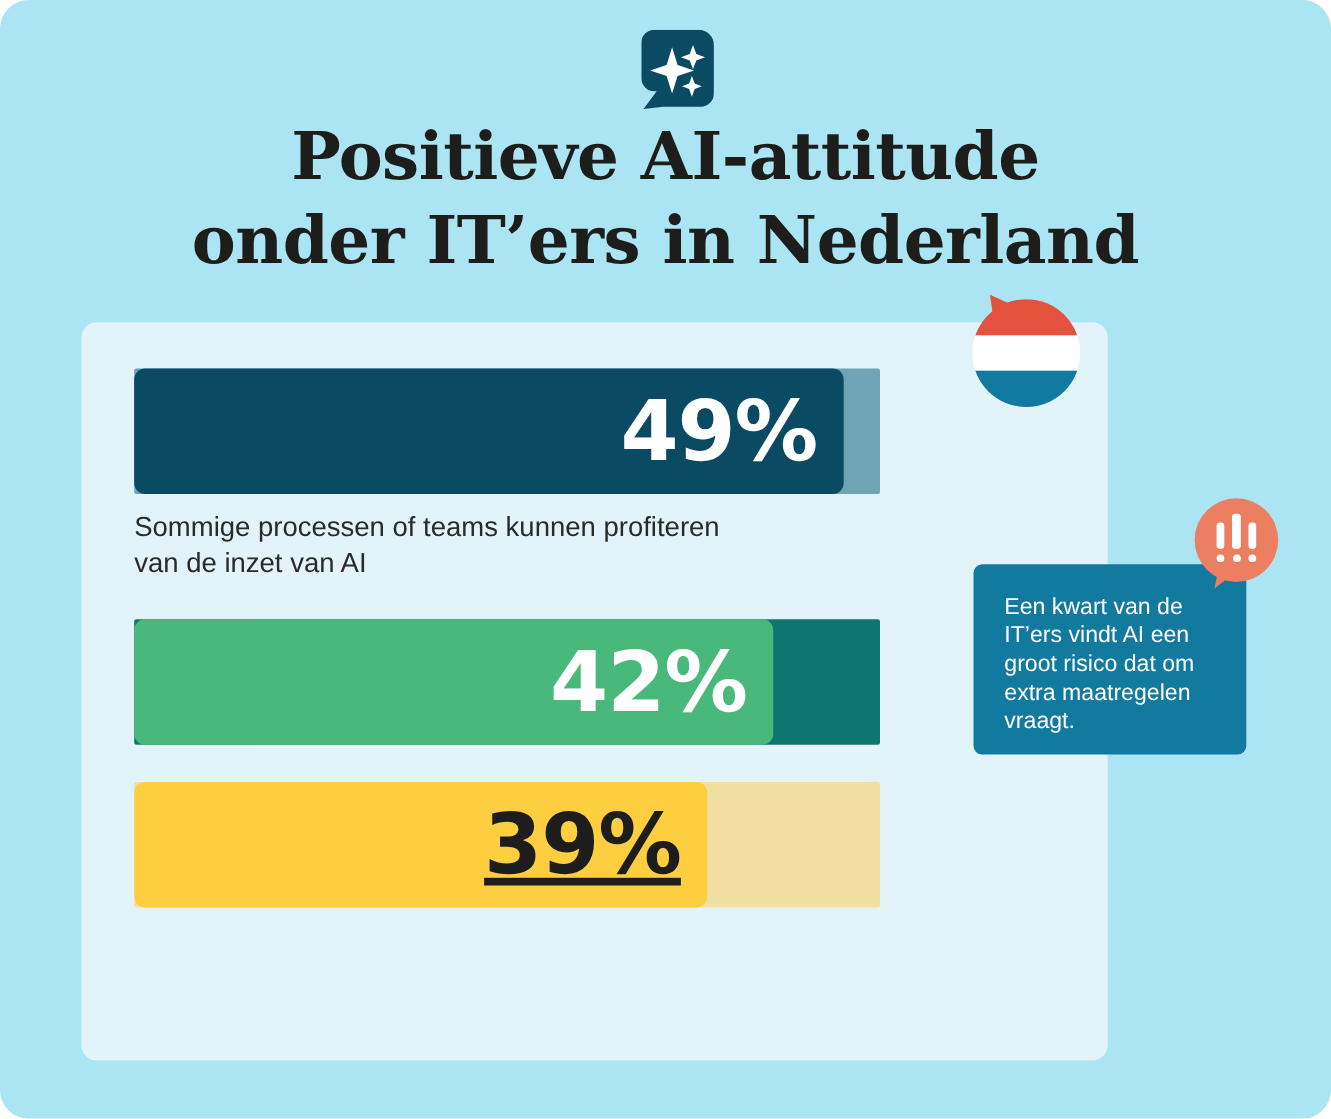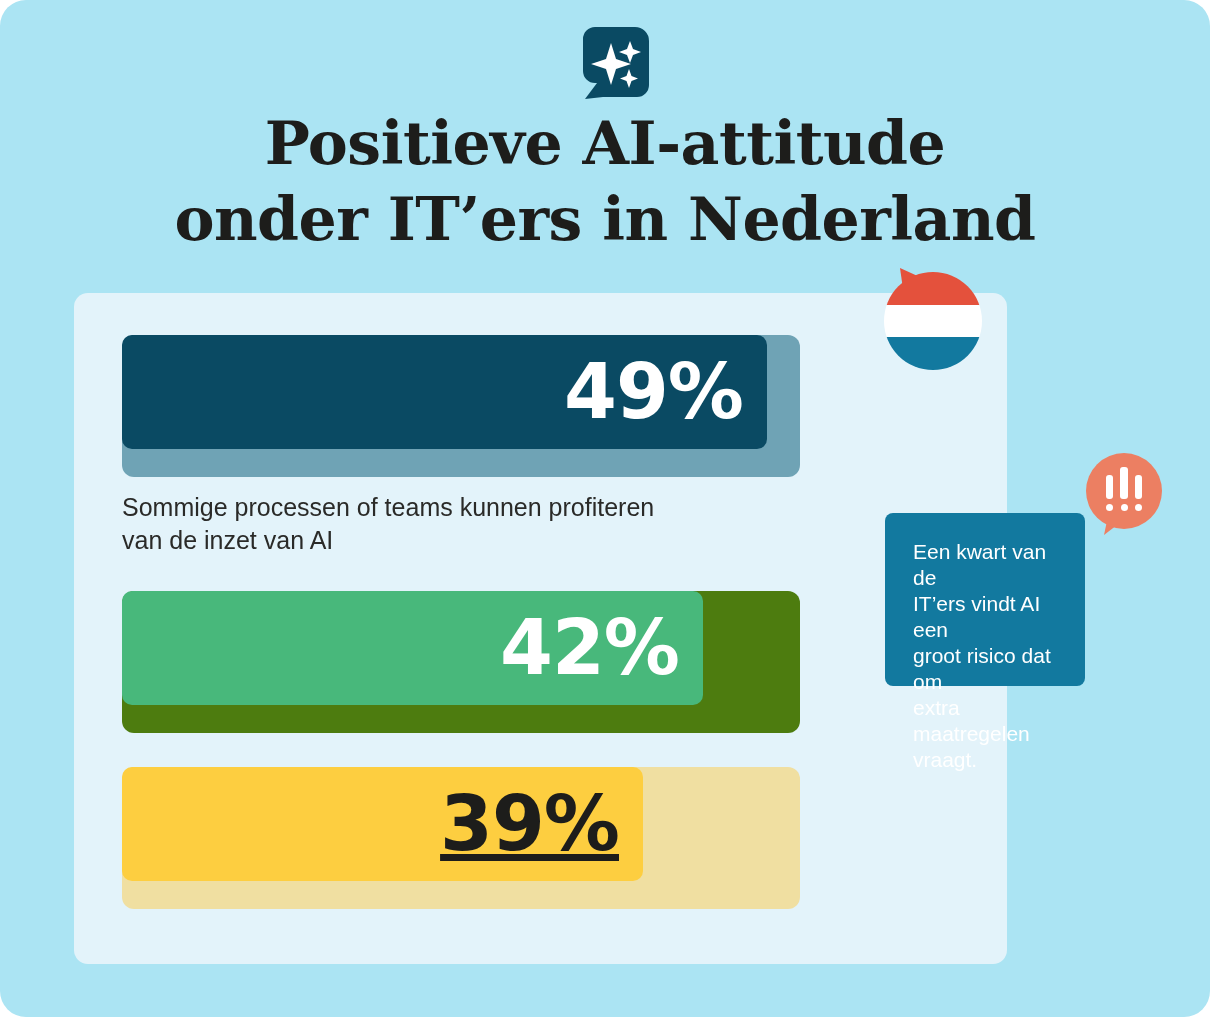--- a/index.html
+++ b/index.html
@@ -63,22 +63,22 @@
     width: 680px;
   }
 
   .bar-block {
     margin-bottom: 22px;
   }
 
   .bar-track {
     position: relative;
     width: 678px;
-    height: 142px;
-    border-radius: 12px;
+    height: 114px;
+    border-radius: 2px;
     box-sizing: border-box;
   }
 
   .bar-fill {
     position: absolute;
     left: 0;
     top: 0;
     height: 114px;
     border-radius: 10px;
     display: flex;
@@ -122,21 +122,21 @@
     border-radius: 50%;
     overflow: hidden;
   }
   .flag-stripe { width: 100%; height: 33.34%; }
 
   
   .callout {
     position: absolute;
     left: 885px;
     top: 513px;
-    width: 200px;
+    width: 248px;
     height: 173px;
     background: #12799F;
     border-radius: 8px;
     box-sizing: border-box;
     padding: 26px 24px 0 28px;
   }
   .callout-text {
     font-family: "Liberation Sans", sans-serif;
     color: #FFFFFF;
     font-size: 21px;
@@ -199,21 +199,21 @@
         <div class="bar-track" style="background:#6FA3B5;">
           <div class="bar-fill" style="background:#0A4A63;width:645px;">
             <span class="bar-value" style="color:#FFFFFF;">49%</span>
           </div>
         </div>
         <div class="bar-label">Sommige processen of teams kunnen profiteren
 van de inzet van AI</div>
       </div>
 
       <div class="bar-block" style="margin-top:34px;">
-        <div class="bar-track" style="background:#4d7c0f;">
+        <div class="bar-track" style="background:#0f766e;">
           <div class="bar-fill" style="background:#48B87B;width:581px;">
             <span class="bar-value" style="color:#FFFFFF;">42%</span>
           </div>
         </div>
       </div>
 
       <div class="bar-block" style="margin-top:34px;">
         <div class="bar-track" style="background:#F0DFA1;">
           <div class="bar-fill" style="background:#FDCE40;width:521px;">
             <span class="bar-value" style="color:#1D1D1B;text-decoration:underline;">39%</span>

